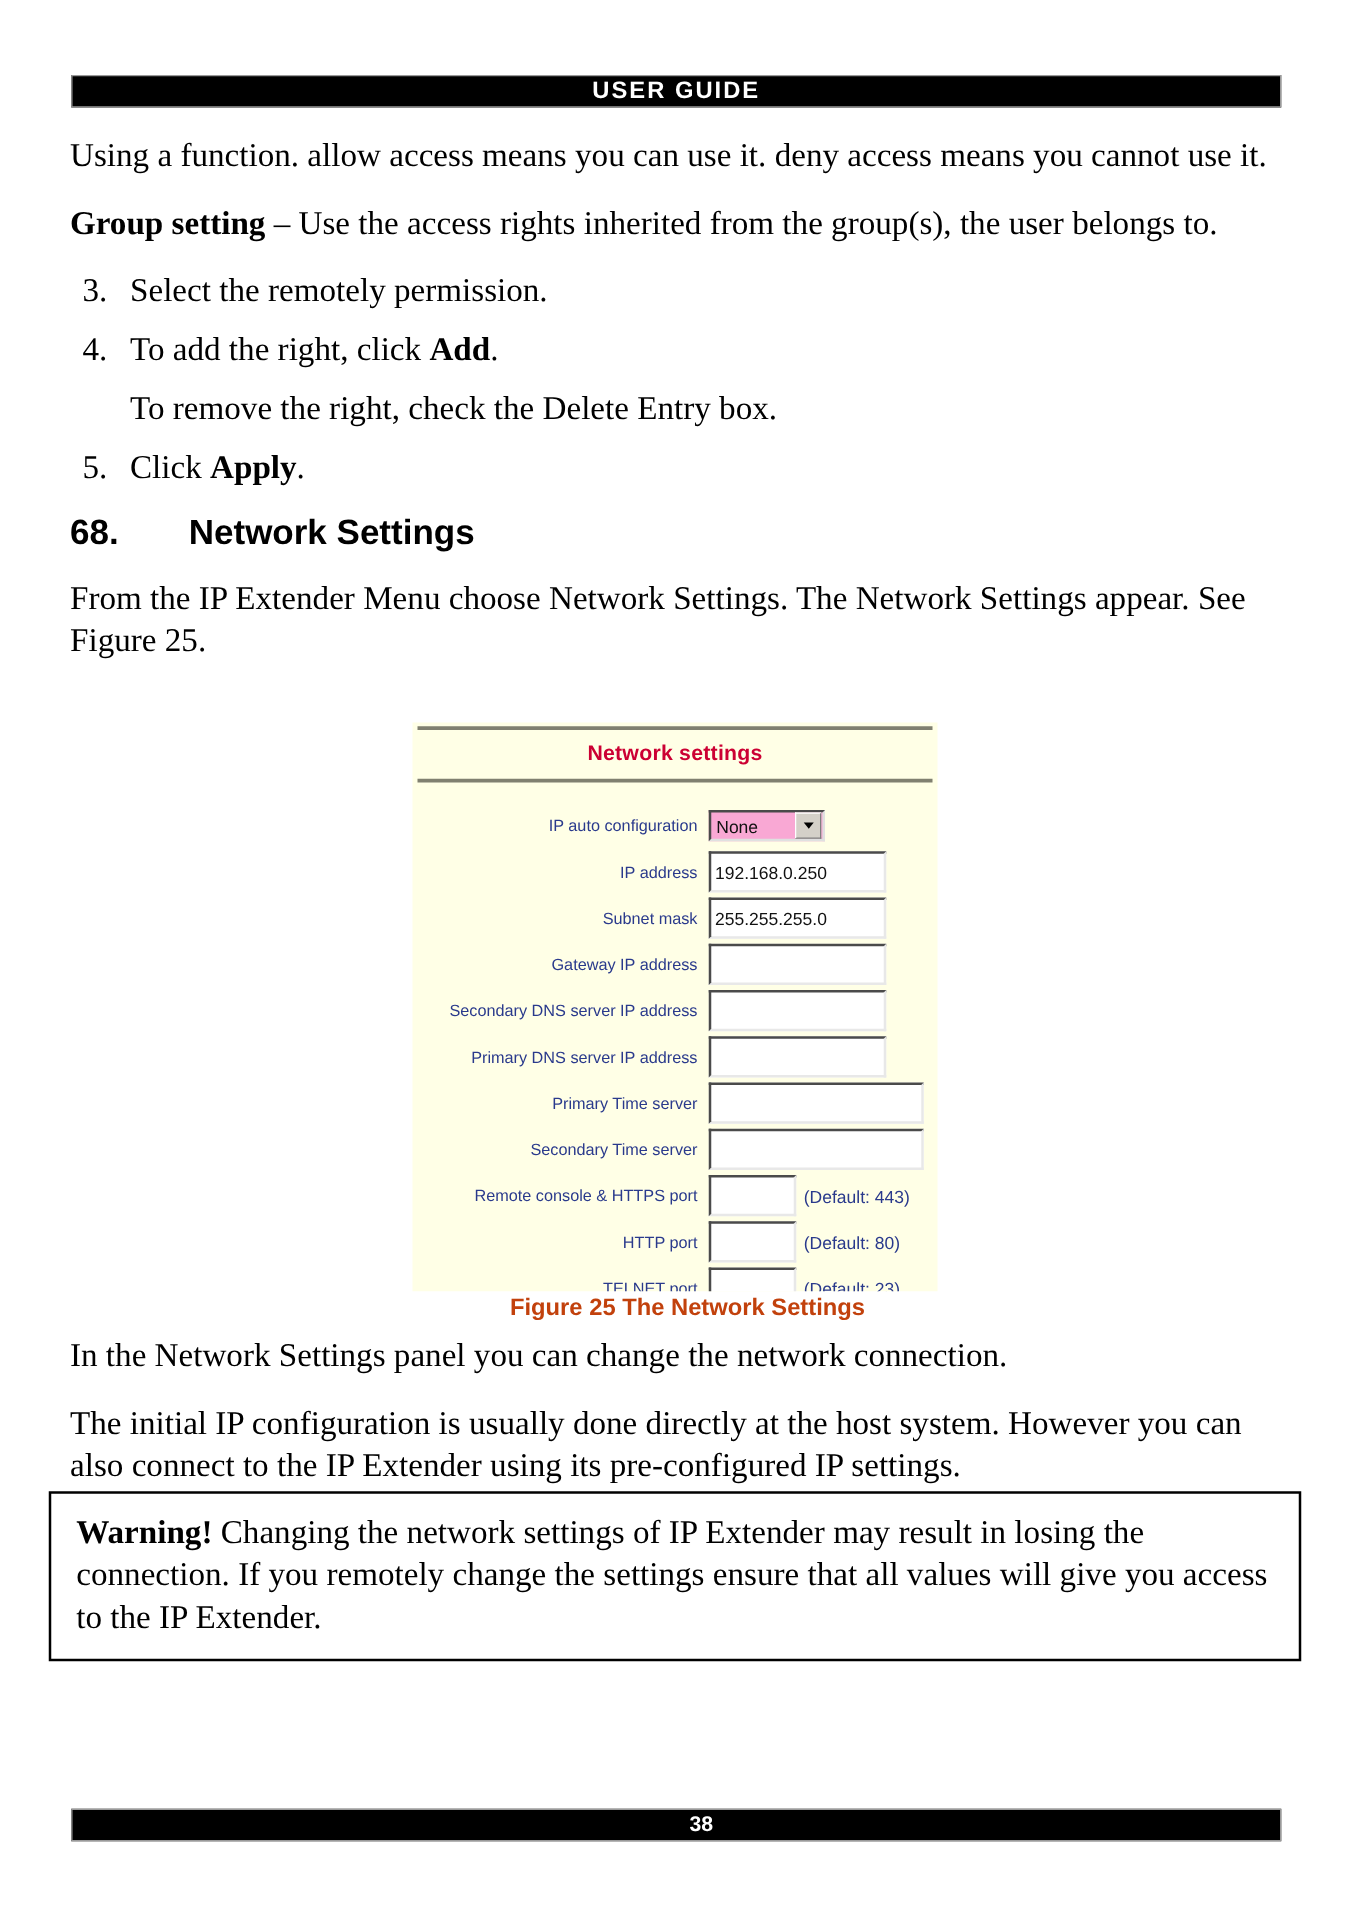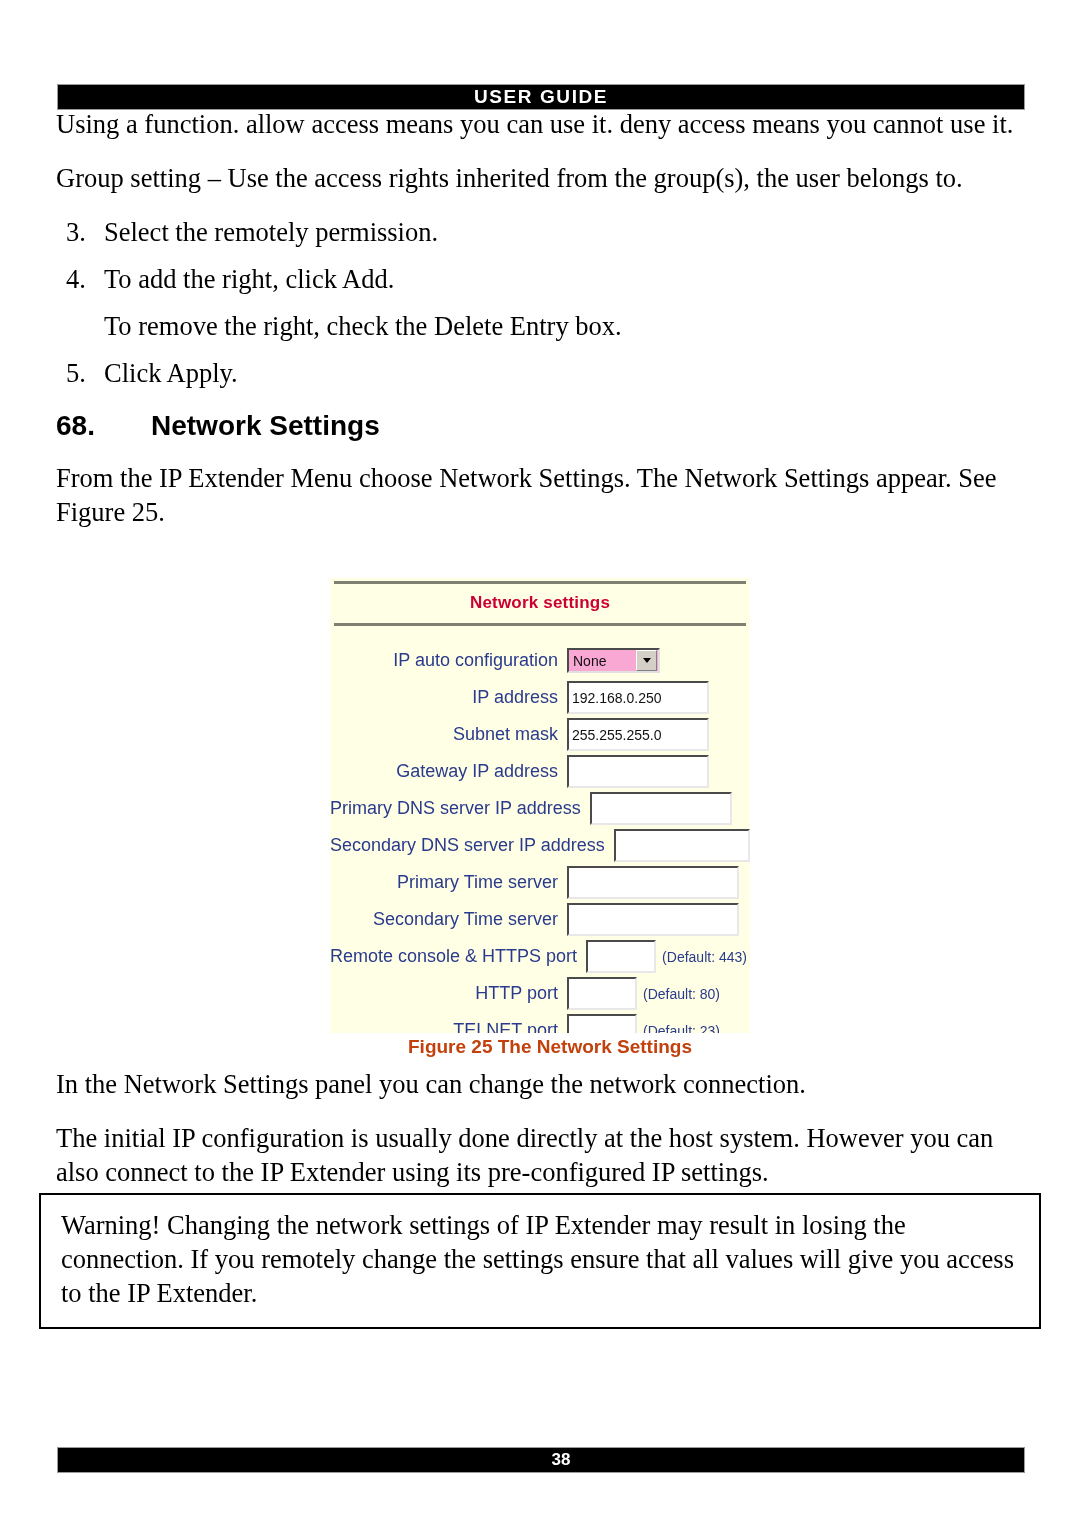--- a/index.html
+++ b/index.html
@@ -29,41 +29,41 @@
     align-items: center;
     justify-content: center;
   }
   .bar-text {
     color: #ffffff;
     font-family: "Liberation Sans", sans-serif;
     font-weight: bold;
     font-size: 19px;
     letter-spacing: 1.6px;
   }
-  #header-bar { top: 84px; }
+  #header-bar { top: 60px; }
   #footer-bar { top: 1447px; }
   #footer-bar .bar-text { letter-spacing: 0; font-size: 17px; margin-left: 40px; }
 
   
   .content {
     position: absolute;
     left: 56px;
     right: 55px;
     top: 108px;
   }
   p.para {
     margin: 0 0 0 0;
     font-size: 26.5px;
     line-height: 1.28;
     text-align: left;
   }
   .spacer-sm { height: 13px; }
   .spacer-md { height: 20px; }
 
-  .b { font-weight: normal; }
+  .b { font-weight: bold; }
 
   
   .numitem {
     display: flex;
     font-size: 26.5px;
     line-height: 1.28;
     margin-left: 10px;
   }
   .numitem .num {
     width: 38px;
@@ -122,21 +122,21 @@
   .row {
     display: flex;
     align-items: center;
     height: 37px;
   }
   .row-label {
     flex: 0 0 228px;
     text-align: right;
     padding-right: 9px;
     color: #2a3a8c;
-    font-size: 18px;
+    font-size: 13px;
     white-space: nowrap;
   }
   .field {
     background: #ffffff;
     border-top: 2px solid #4a4a4a;
     border-left: 2px solid #4a4a4a;
     border-right: 2px solid #e8e8e8;
     border-bottom: 2px solid #e8e8e8;
     box-sizing: border-box;
     height: 33px;
@@ -305,26 +305,26 @@
         <div class="row-label">Subnet mask</div>
         <div class="field w-ip">255.255.255.0</div>
       </div>
 
       <div class="row">
         <div class="row-label">Gateway IP address</div>
         <div class="field w-ip"></div>
       </div>
 
       <div class="row">
+        <div class="row-label">Secondary DNS server IP address</div>
+        <div class="field w-ip"></div>
+      </div>
+
+      <div class="row">
         <div class="row-label">Primary DNS server IP address</div>
-        <div class="field w-ip"></div>
-      </div>
-
-      <div class="row">
-        <div class="row-label">Secondary DNS server IP address</div>
         <div class="field w-ip"></div>
       </div>
 
       <div class="row">
         <div class="row-label">Primary Time server</div>
         <div class="field w-wide"></div>
       </div>
 
       <div class="row">
         <div class="row-label">Secondary Time server</div>

